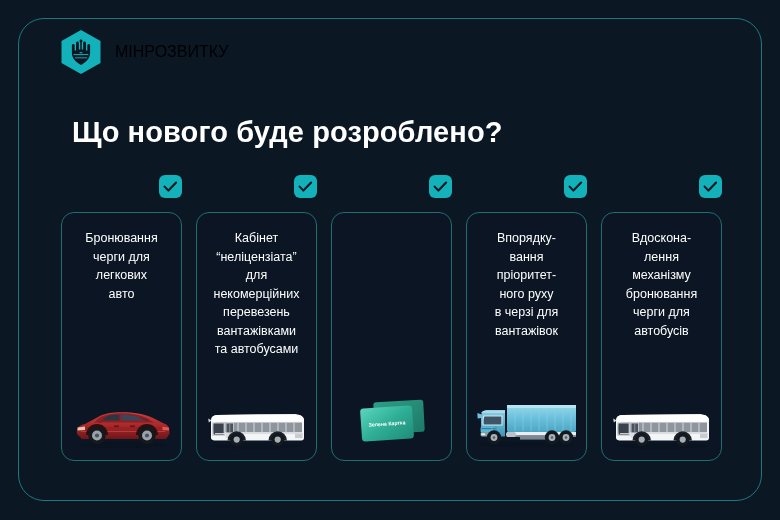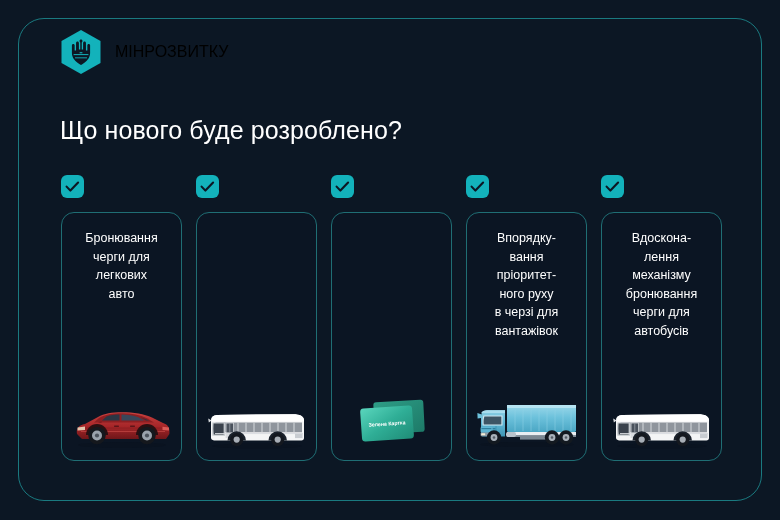--- a/index.html
+++ b/index.html
@@ -42,46 +42,46 @@
   #brand-hex {
     width: 42px;
     height: 46px;
     position: relative;
     display: block;
   }
 
   
   #page-title {
     position: absolute;
-    left: 60px;
+    left: 72px;
     top: 116px;
     color: #ffffff;
-    font-size: 25px;
-    font-weight: normal;
+    font-size: 29px;
+    font-weight: bold;
     letter-spacing: 0.1px;
     white-space: nowrap;
   }
 
   
   #cards {
     position: absolute;
     left: 61px;
     top: 175px;
     width: 658px;
     height: 286px;
     display: flex;
     gap: 14px;
   }
 
   .card-col {
     width: 131px;
     height: 286px;
     display: flex;
     flex-direction: column;
-    align-items: flex-start;
+    align-items: flex-end;
   }
 
   
   .check-badge {
     width: 23px;
     height: 23px;
     border-radius: 6px;
     background: #13b2bb;
     display: flex;
     align-items: center;
@@ -206,20 +206,27 @@
     </div>
   </div>
 
   <div class="card-col">
     <span class="check-badge">
       <svg width="15" height="12" viewBox="0 0 15 12">
         <path d="M1.6 5.6 L5.4 9.6 L13.1 1.6" fill="none" stroke="#0c1724" stroke-width="2.1" stroke-linecap="round" stroke-linejoin="round"></path>
       </svg>
     </span>
     <div class="card">
+      <div class="card-text">Кабінет
+“неліцензіата”
+для
+некомерційних
+перевезень
+вантажівками
+та автобусами</div>
       <div class="card-art">
         <svg width="104" height="42" viewBox="0 0 104 42">
           <ellipse cx="52" cy="38" rx="45" ry="2.6" fill="#0a1320"></ellipse>
 
           <path d="M6 12 C6 9.2 8 7.4 12 7.0 L88 6.2 C95 6.2 99 8.2 99 12.5 L99 30 C99 31.6 98 32.4 96.3 32.4 L9 32.4 C7 32.4 6 31.4 6 29.6 Z" fill="#f4f5f6"></path>
 
           <path d="M12 7.0 L88 6.2 C95 6.2 99 8.2 99 12.5 L99 13.6 L6.5 13.6 L6.5 12 C6.5 9.2 8.4 7.4 12 7.0 Z" fill="#ffffff"></path>
 
           <path d="M10.5 14.6 L97 14.6 L97 24.2 L10.5 24.2 Z" fill="#8f959d"></path>
 

